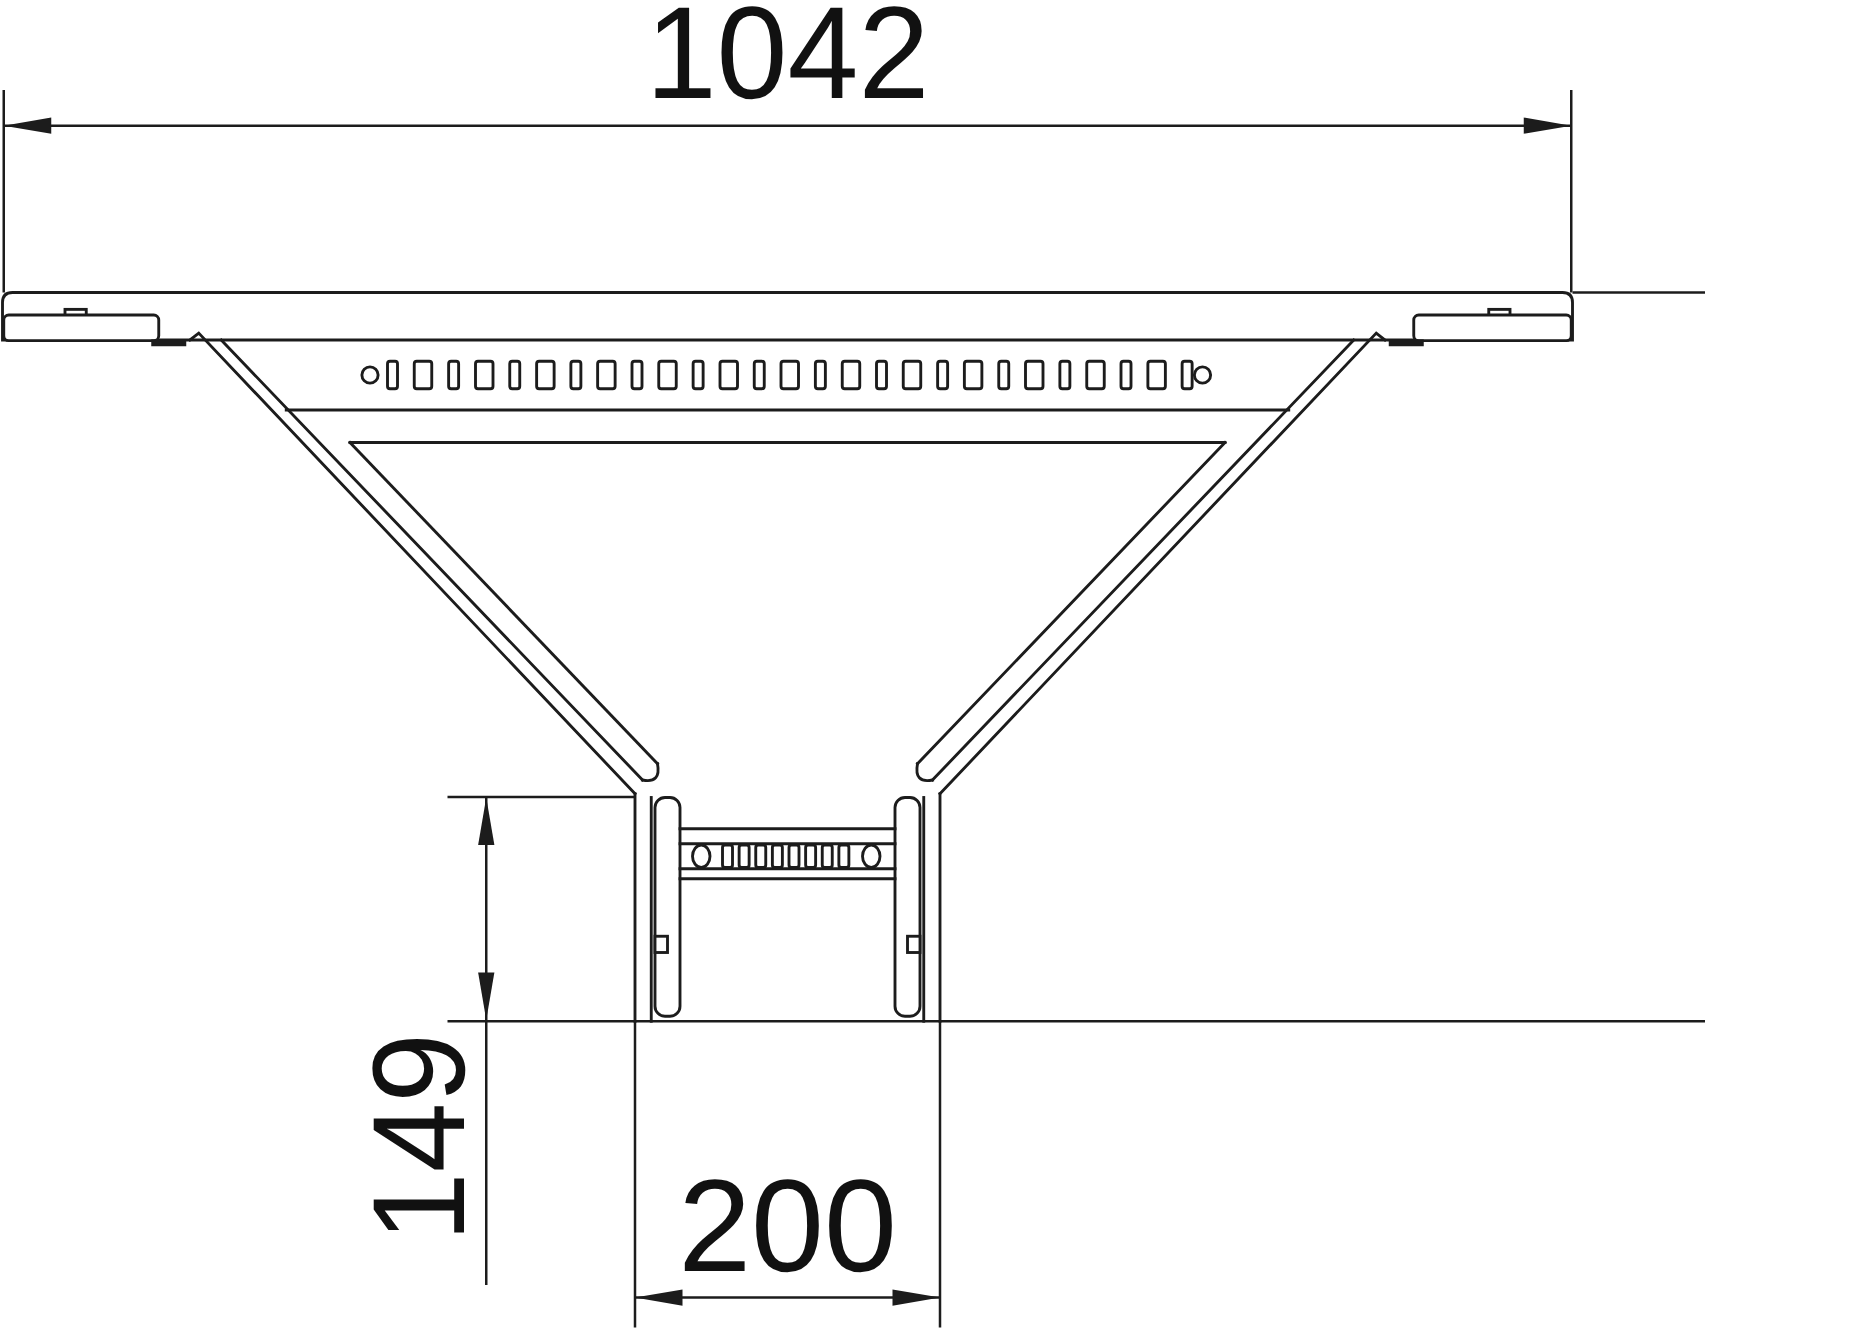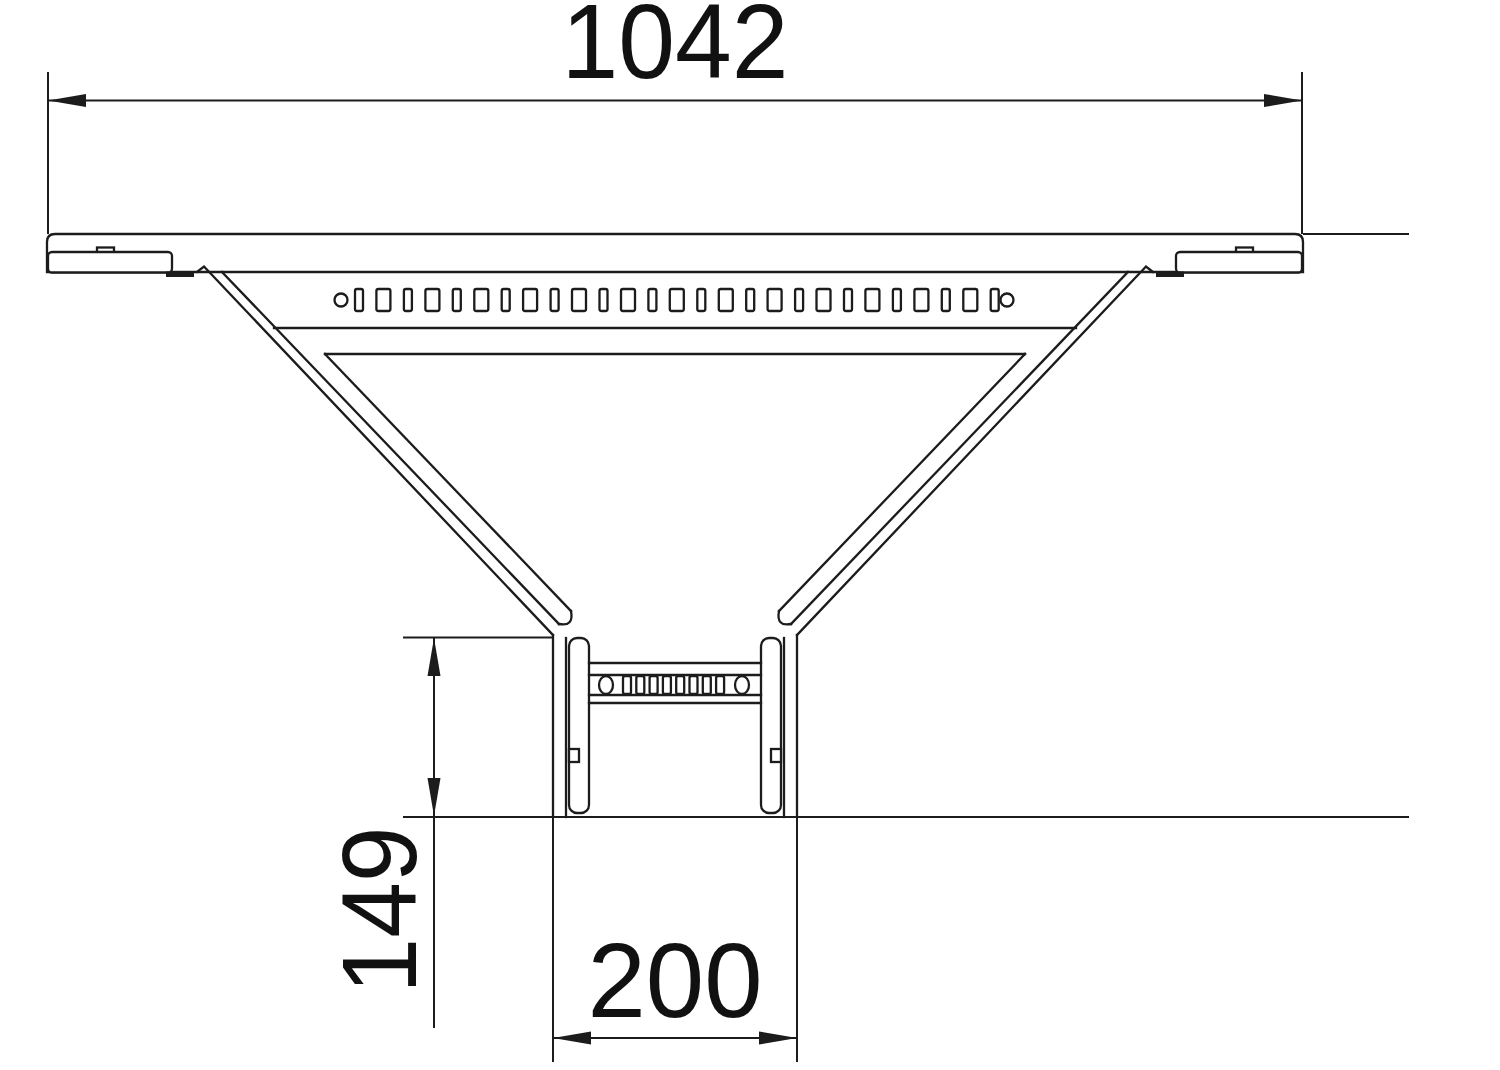--- a/index.html
+++ b/index.html
@@ -6,21 +6,20 @@
     margin: 0;
     padding: 0;
     background: #ffffff;
   }
   .stage {
     position: relative;
     width: 1364px;
     height: 1070px;
     background: #ffffff;
     overflow: hidden;
-    padding-left: 45px;
   }
   svg { display: block; }
   text {
     font-family: "Liberation Sans", "DejaVu Sans", sans-serif;
     fill: #111111;
   }
   .dim-label { font-size: 105px; }
 </style>
 </head>
 <body>

